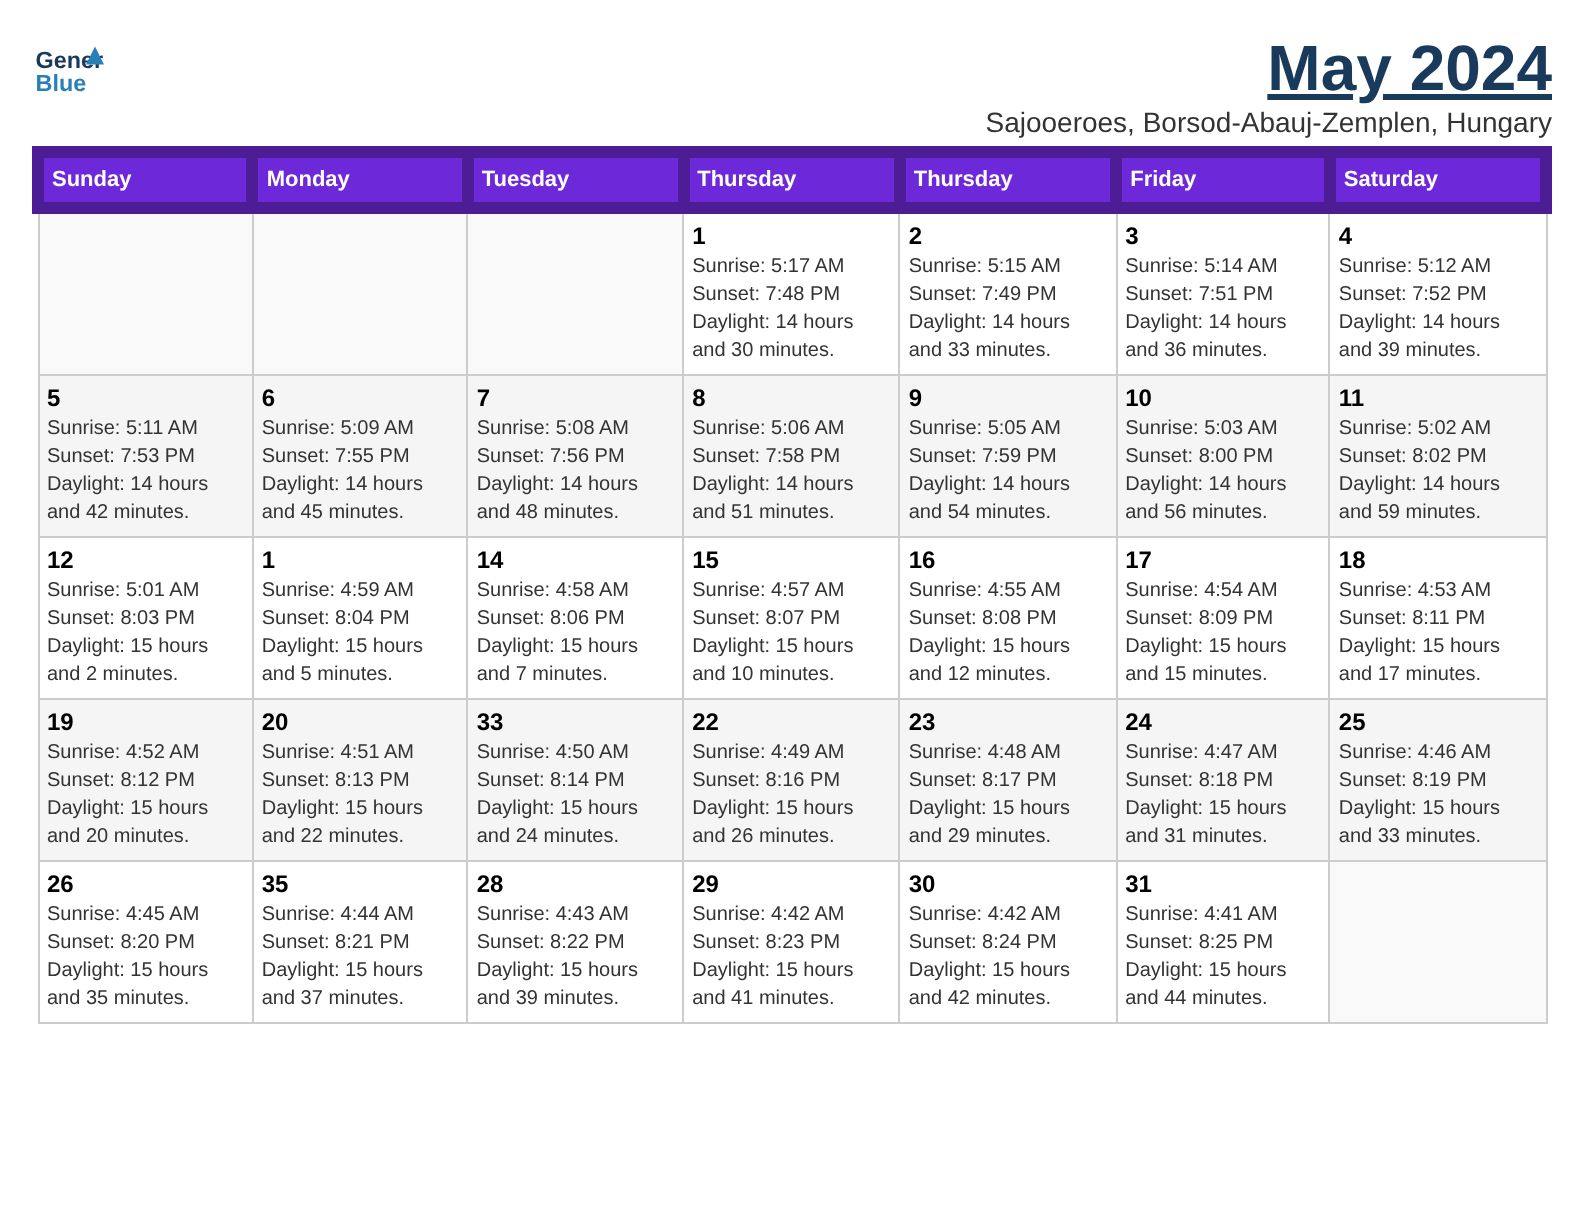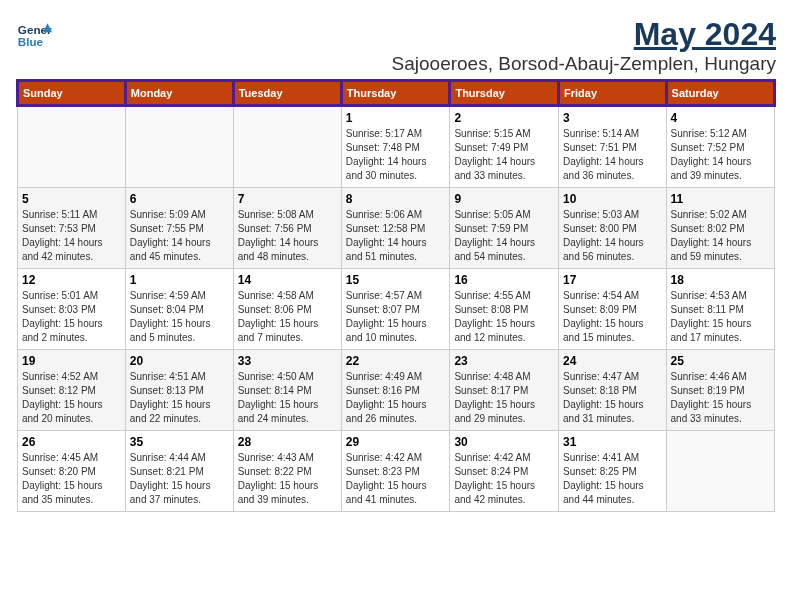--- a/index.html
+++ b/index.html
@@ -28,37 +28,37 @@
     .title-block {
       text-align: right;
     }
     .month-title {
       font-size: 32px;
       font-weight: bold;
       color: #1a3a5c;
       text-decoration: underline;
     }
     .subtitle {
-      font-size: 19px;
+      font-size: 14px;
       color: #333;
       font-weight: normal;
     }
     table {
       width: 100%;
       border-collapse: collapse;
       font-size: 10.5px;
     }
     thead tr th {
-      background: #c2410c;
+      background: #6d28d9;
       color: #fff;
       text-align: left;
       padding: 5px 4px;
       font-size: 11px;
       font-weight: bold;
-      border: 3px solid #4c1d95;
+      border: 6px solid #4c1d95;
     }
     tbody tr td {
       border: 1px solid #ccc;
       vertical-align: top;
       padding: 4px;
       width: 113px;
       min-height: 80px;
       background: #fff;
     }
     tbody tr:nth-child(even) td {
@@ -160,21 +160,21 @@
         <td>
           <span class="day-num">7</span>
           <div class="day-info" style="white-space: pre-line;">Sunrise: 5:08 AM
 Sunset: 7:56 PM
 Daylight: 14 hours
 and 48 minutes.</div>
         </td>
         <td>
           <span class="day-num">8</span>
           <div class="day-info" style="white-space: pre-line;">Sunrise: 5:06 AM
-Sunset: 12:58 PM
+Sunset: 7:58 PM
 Daylight: 14 hours
 and 51 minutes.</div>
         </td>
         <td>
           <span class="day-num">9</span>
           <div class="day-info" style="white-space: pre-line;">Sunrise: 5:05 AM
 Sunset: 7:59 PM
 Daylight: 14 hours
 and 54 minutes.</div>
         </td>

